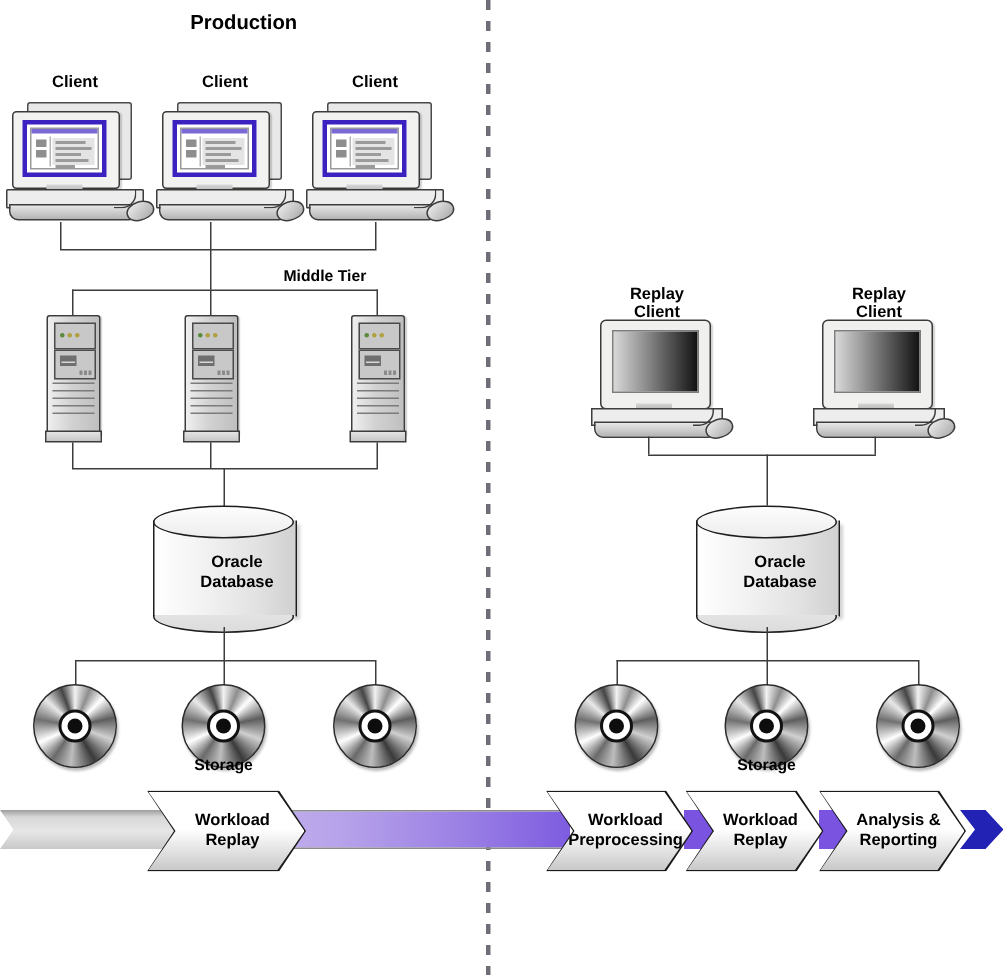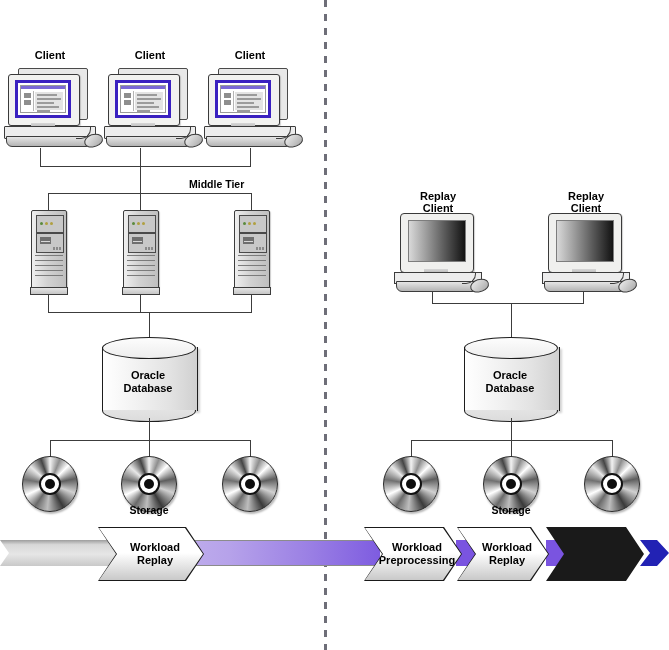--- a/index.html
+++ b/index.html
@@ -228,21 +228,21 @@
   .srv .vents i {
     display: block; height: 1px; margin-bottom: 4px; background: #7b7b7b;
   }
   .srv .foot {
     position: absolute; left: 0px; top: 77px; width: 36px; height: 6px;
     background: linear-gradient(to bottom, #e4e4e4, #c6c6c6);
     border: 1px solid #3c3c3c;
   }
 
   
-  .db { position: absolute; width: 92px; height: 86px; }
+  .db { position: absolute; width: 92px; height: 86px; padding-left: 20px; }
   .db .body {
     position: absolute; left: 0; top: 10px; width: 94px; height: 64px;
     background: linear-gradient(to right, #ffffff 0%, #f2f2f2 35%, #e2e2e2 72%, #d0d0d0 100%);
     border-left: 1px solid #1d1d1d;
     border-right: 1px solid #1d1d1d;
     box-shadow: 2px 2px 2px rgba(0,0,0,0.18);
   }
   .db .top {
     position: absolute; left: 0px; top: 0px; width: 94px; height: 22px;
     border: 1px solid #1d1d1d;
@@ -340,20 +340,21 @@
     position: absolute;
     background: #2222b4;
     clip-path: polygon(0 0, calc(100% - 12px) 0, 100% 50%, calc(100% - 12px) 100%, 0 100%, 10px 50%);
   }
 </style>
 </head>
 <body>
 
 <div id="diagram">
 
+  <div class="lbl section-title" style="left:0px; top:8px; width:325px;">Production</div>
 
   <div class="divider"></div>
 
   <div class="lbl node-label" style="left:5px; top:49px; width:90px;">Client</div>
   <div class="lbl node-label" style="left:105px; top:49px; width:90px;">Client</div>
   <div class="lbl node-label" style="left:205px; top:49px; width:90px;">Client</div>
 
   <div class="pc" style="left:4px; top:68px;">
     <div class="mon-back"></div>
     <div class="mon-front">
@@ -674,14 +675,20 @@
 
   <div class="chev-outline" style="left:457px; top:527px; width:92px; height:54px;"></div>
   <div class="chev" style="left:458px; top:528px; width:90px; height:52px;">
     <div class="ctext">
       <div>Workload</div>
       <div>Replay</div>
     </div>
   </div>
 
   <div class="chev-outline" style="left:546px; top:527px; width:98px; height:54px;"></div>
+  <div class="chev" style="left:547px; top:528px; width:96px; height:52px;">
+    <div class="ctext">
+      <div>Analysis &amp;</div>
+      <div>Reporting</div>
+    </div>
+  </div>
 
 </div>
 
 </body></html>

